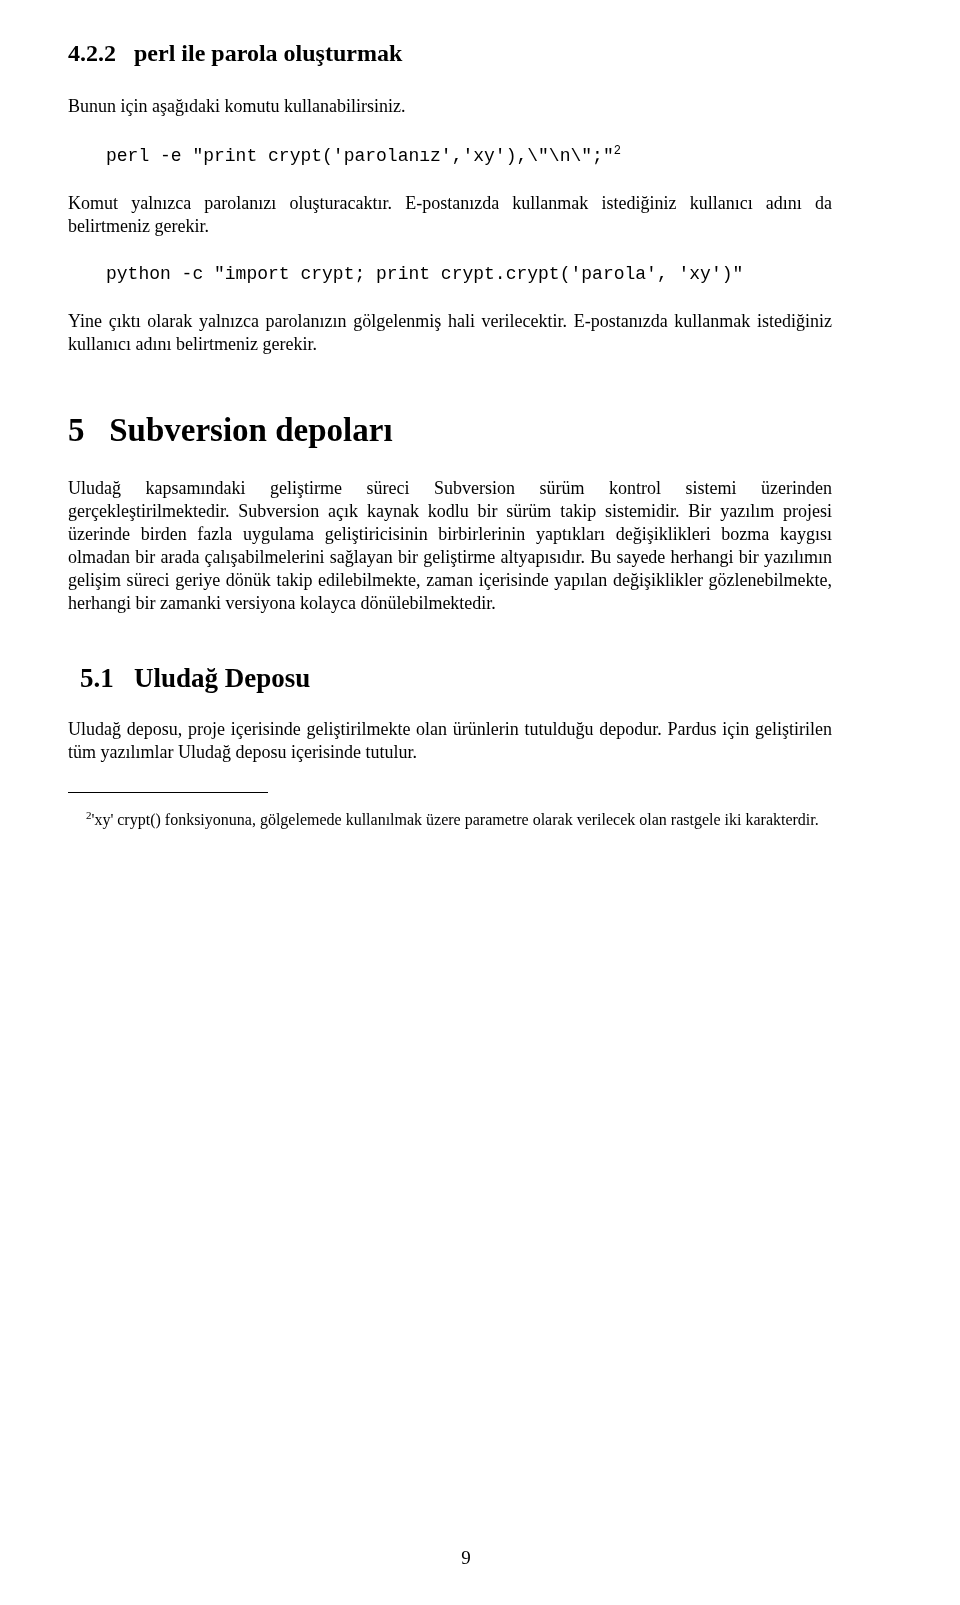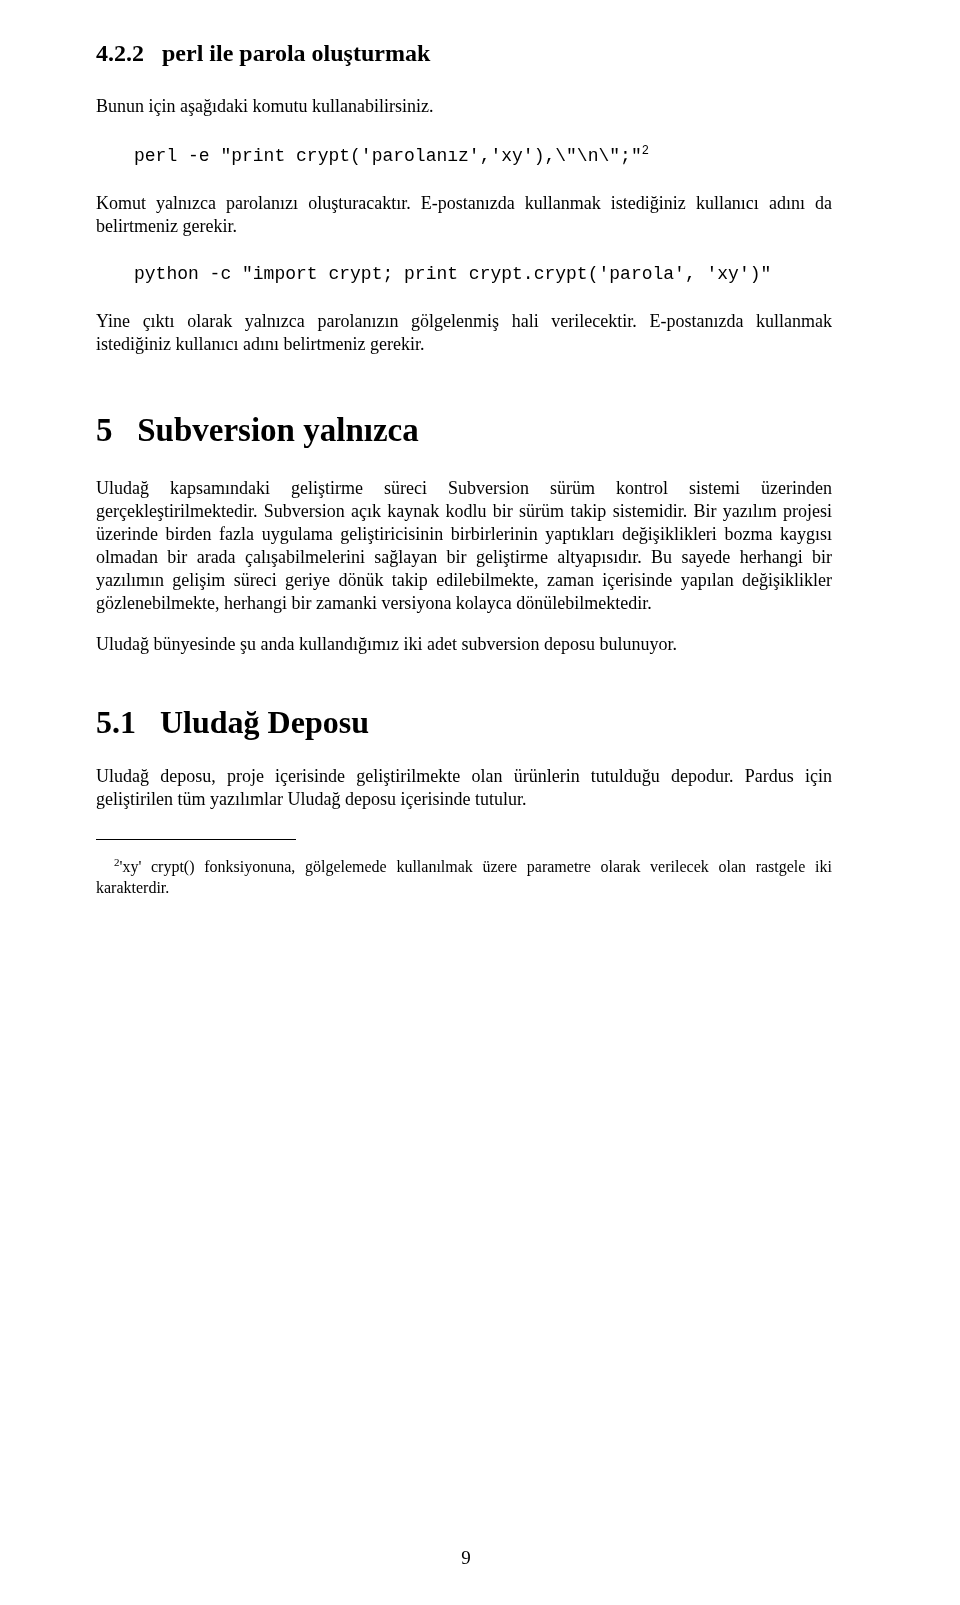--- a/index.html
+++ b/index.html
@@ -6,41 +6,42 @@
     margin: 0;
     padding: 0;
     background: #ffffff;
     font-family: "Times New Roman", Times, serif;
     color: #000000;
   }
   .page {
     width: 932px;
     min-height: 1605px;
     box-sizing: border-box;
-    padding: 40px 100px 40px 96px;
+    padding: 40px 100px 40px 68px;
     position: relative;
     border-radius: 31px;
   }
   .h-sub {
     font-size: 24px;
     font-weight: bold;
     margin-top: 0;
     margin-bottom: 28px;
   }
   .h-sect {
     font-size: 33px;
     font-weight: bold;
     margin-top: 56px;
     margin-bottom: 28px;
   }
   .h-subsect {
-    font-size: 32px;
+    font-size: 27px;
     font-weight: bold;
     margin-top: 48px;
     margin-bottom: 24px;
+    margin-left: 12px;
   }
   .para {
     font-size: 18px;
     line-height: 1.28;
     margin: 0 0 18px 0;
     text-align: justify;
   }
   .code {
     font-family: "Courier New", Courier, monospace;
     font-size: 18px;
@@ -91,26 +92,25 @@
 
   <p class="para">Komut yalnızca parolanızı oluşturacaktır. E-postanızda kullanmak istediğiniz kullanıcı adını da belirtmeniz gerekir.</p>
 
 
 
   <div class="code"><span>python -c "import crypt; print crypt.crypt('parola', 'xy')"</span></div>
 
   <p class="para">Yine çıktı olarak yalnızca parolanızın gölgelenmiş hali verilecektir. E-postanızda kullanmak istediğiniz kullanıcı adını belirtmeniz gerekir.</p>
 
   <div class="h-sect">
-    <span>5</span>&nbsp;&nbsp;&nbsp;<span>Subversion yalnızca</span>
+    <span>5</span>&nbsp;&nbsp;&nbsp;<span>Subversion depoları</span>
   </div>
 
   <p class="para">Uludağ kapsamındaki geliştirme süreci Subversion sürüm kontrol sistemi üzerinden gerçekleştirilmektedir. Subversion açık kaynak kodlu bir sürüm takip sistemidir. Bir yazılım projesi üzerinde birden fazla uygulama geliştiricisinin birbirlerinin yaptıkları değişiklikleri bozma kaygısı olmadan bir arada çalışabilmelerini sağlayan bir geliştirme altyapısıdır. Bu sayede herhangi bir yazılımın gelişim süreci geriye dönük takip edilebilmekte, zaman içerisinde yapılan değişiklikler gözlenebilmekte, herhangi bir zamanki versiyona kolayca dönülebilmektedir.</p>
 
-  <p class="para">Uludağ bünyesinde şu anda kullandığımız iki adet subversion deposu bulunuyor.</p>
 
   <div class="h-subsect">
     <span>5.1</span>&nbsp;&nbsp;&nbsp;<span>Uludağ Deposu</span>
   </div>
 
   <p class="para">Uludağ deposu, proje içerisinde geliştirilmekte olan ürünlerin tutulduğu depodur. Pardus için geliştirilen tüm yazılımlar Uludağ deposu içerisinde tutulur.</p>
 
   <hr class="footnote-rule">
 
   <p class="footnote">

